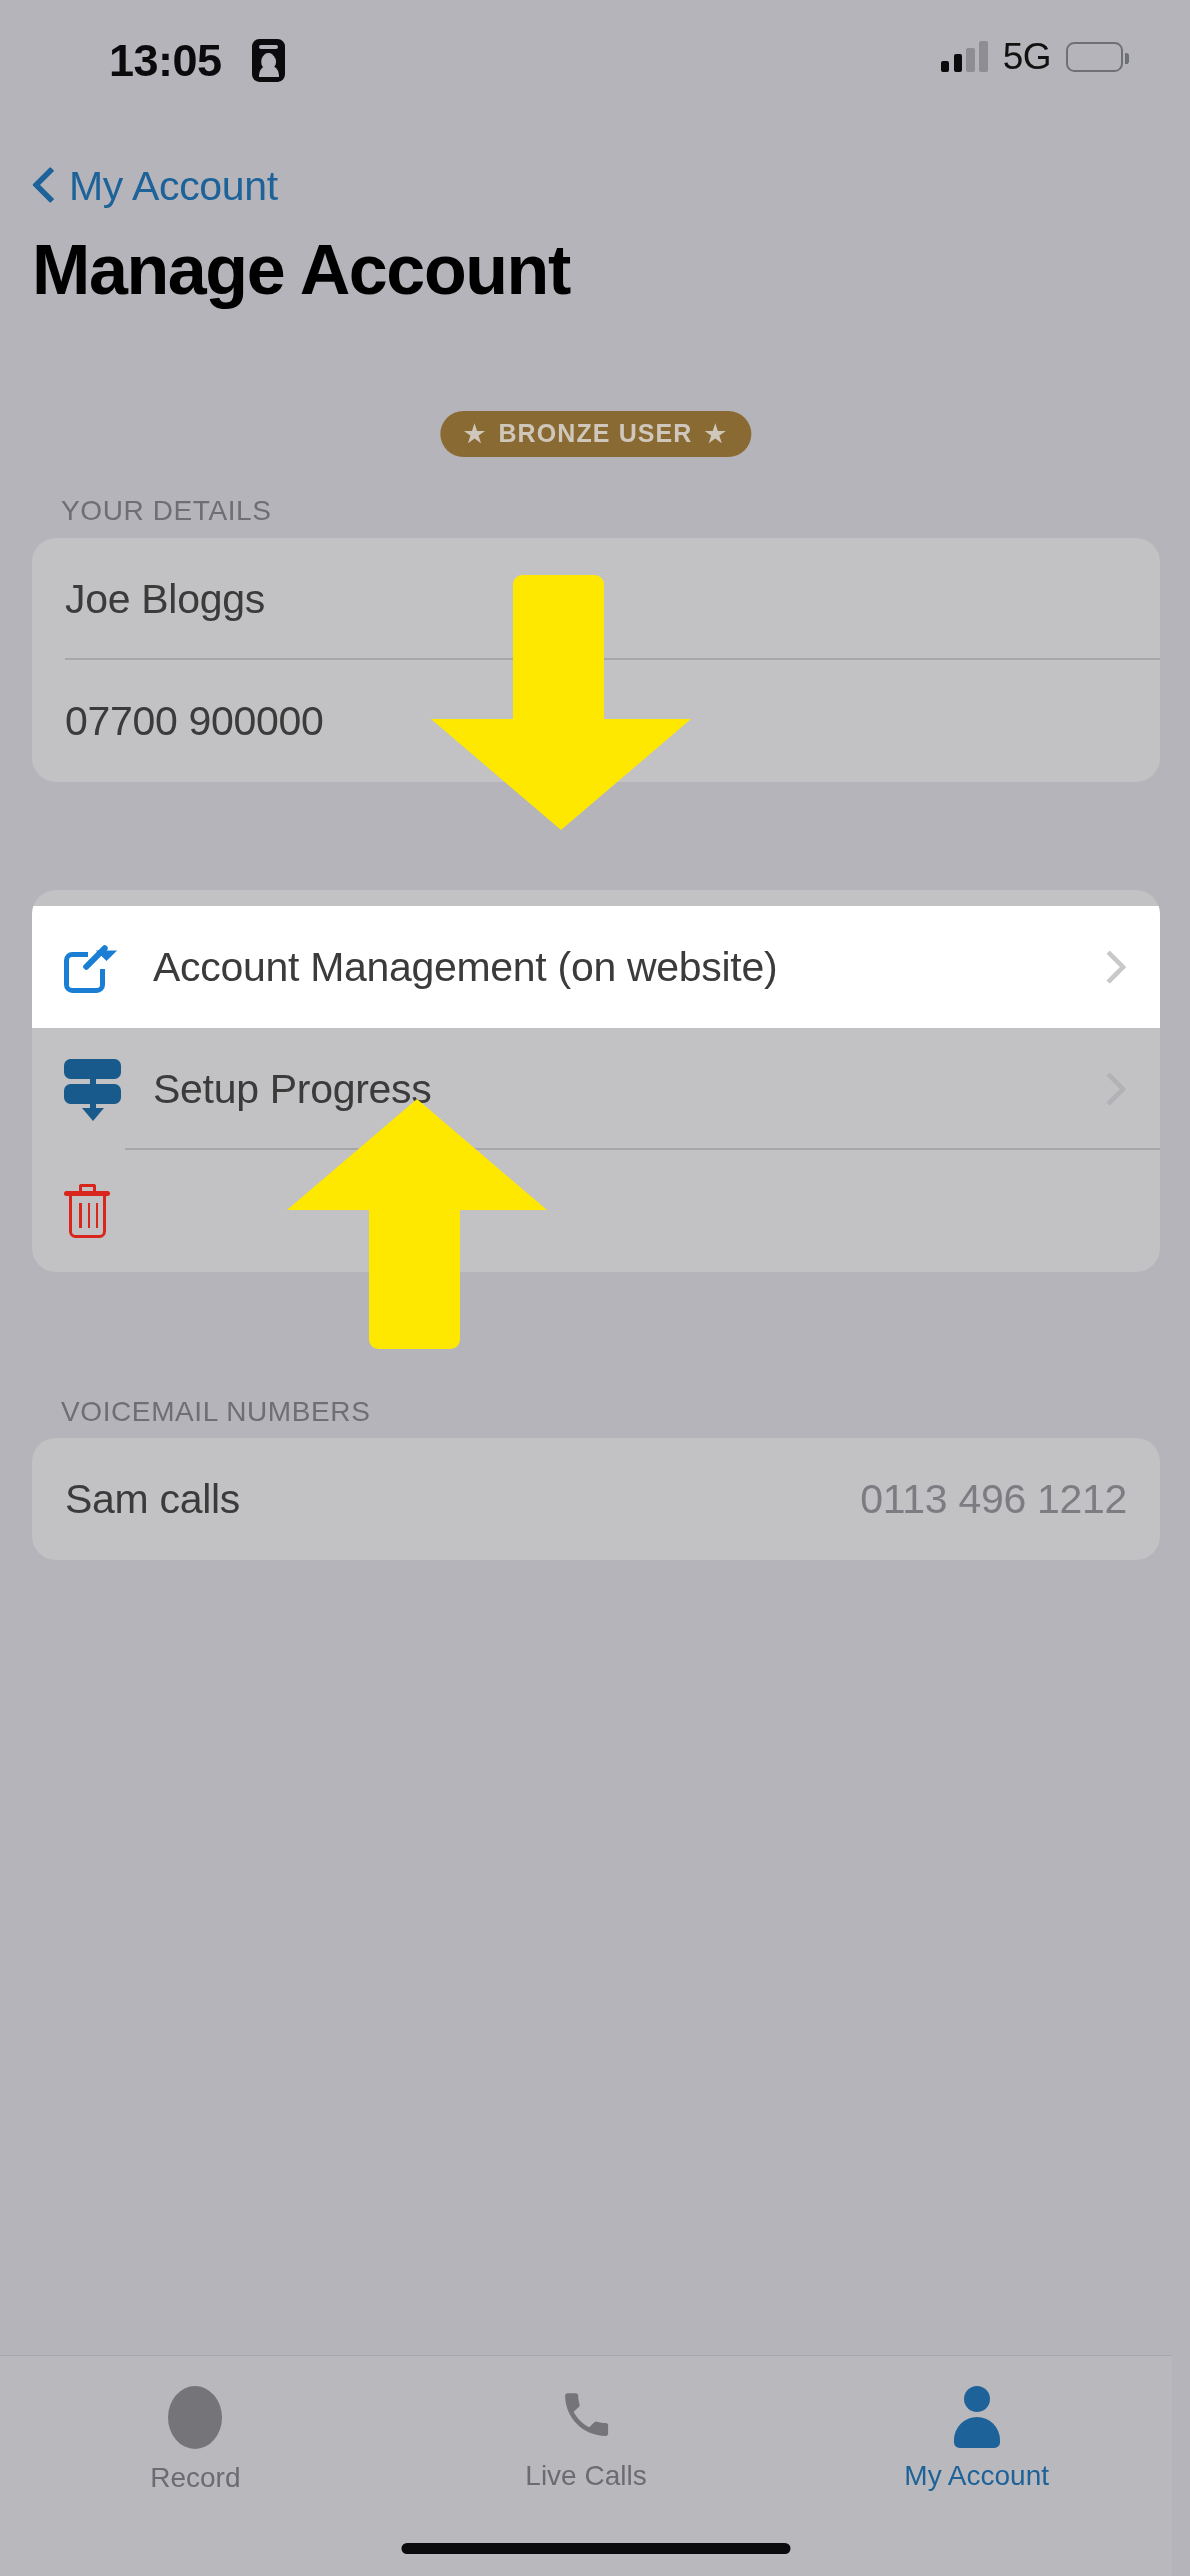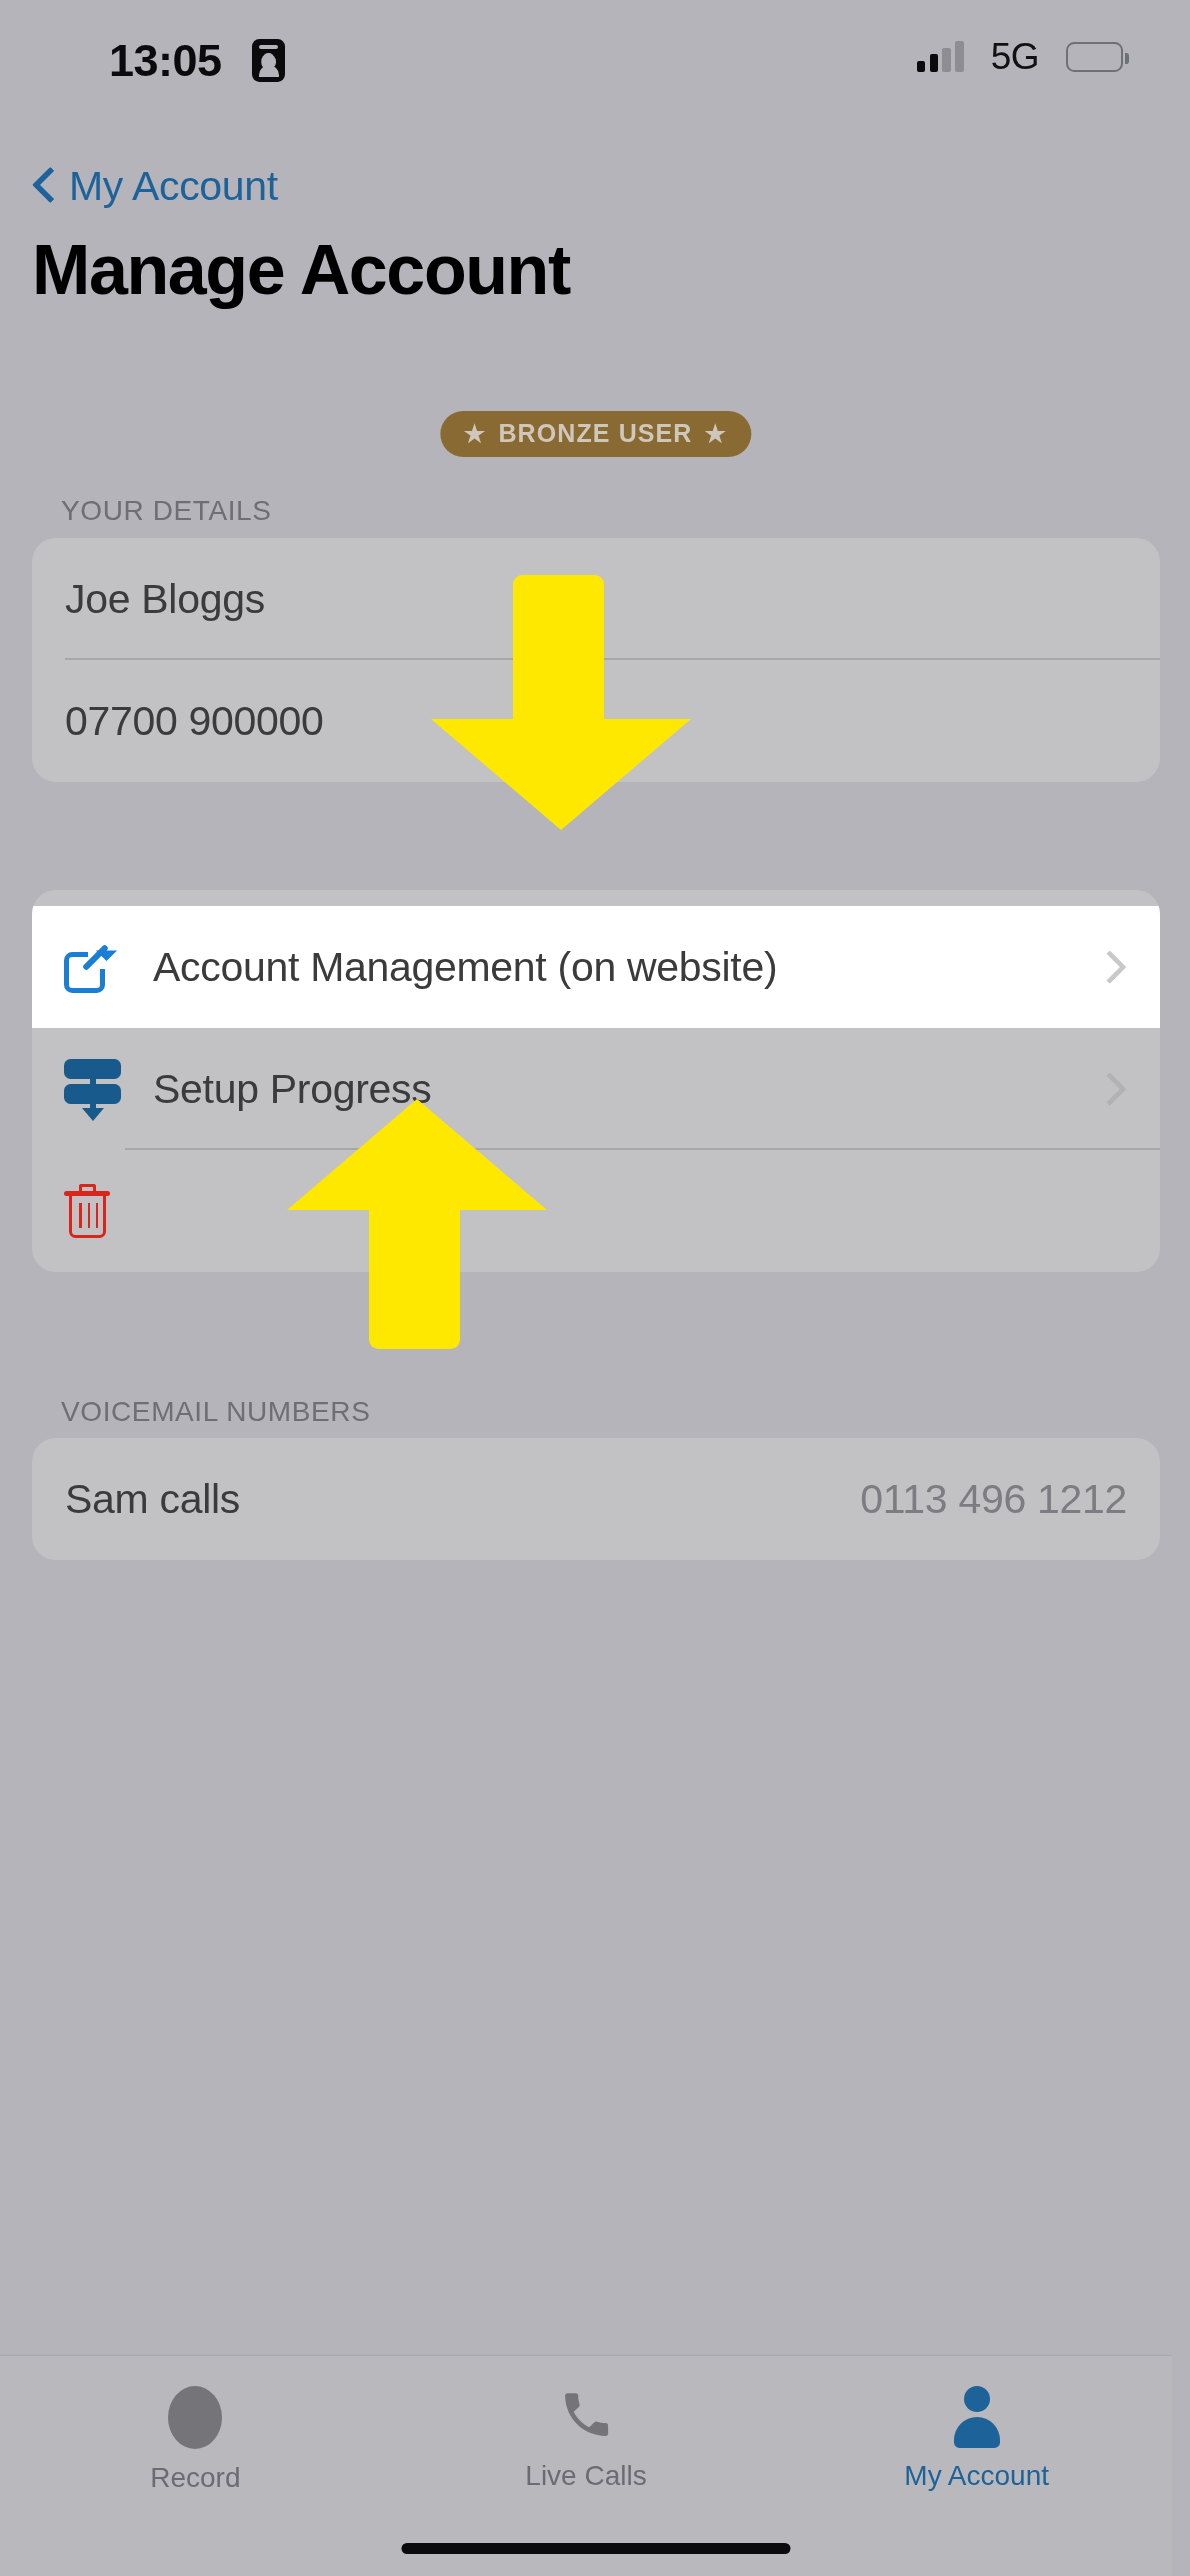--- a/index.html
+++ b/index.html
@@ -47,21 +47,21 @@
     background:#b4b4ba;
   }
   .sb-idbody{
     position:absolute; left:6.5px; top:26px;
     width:20.4px; height:12px;
     background:#b4b4ba;
     border-radius:10.2px 10.2px 0 0;
   }
   #sb-right{
     position:absolute; right:56px; top:35px;
-    display:flex; align-items:center; gap:27px; height:43px;
+    display:flex; align-items:center; gap:15px; height:43px;
   }
   .sig{ display:flex; align-items:flex-end; gap:4.6px; height:30px; }
   .sig i{ display:block; width:8.3px; border-radius:1.9px; background:#8d8d93; }
   .sig i.on{ background:#0b0b0d; }
   .sig i:nth-child(1){ height:11px; }
   .sig i:nth-child(2){ height:17.6px; }
   .sig i:nth-child(3){ height:24px; }
   .sig i:nth-child(4){ height:31px; }
   .net{ font-size:37px; font-weight:400; color:#111; letter-spacing:-0.5px; }
   .batt{

